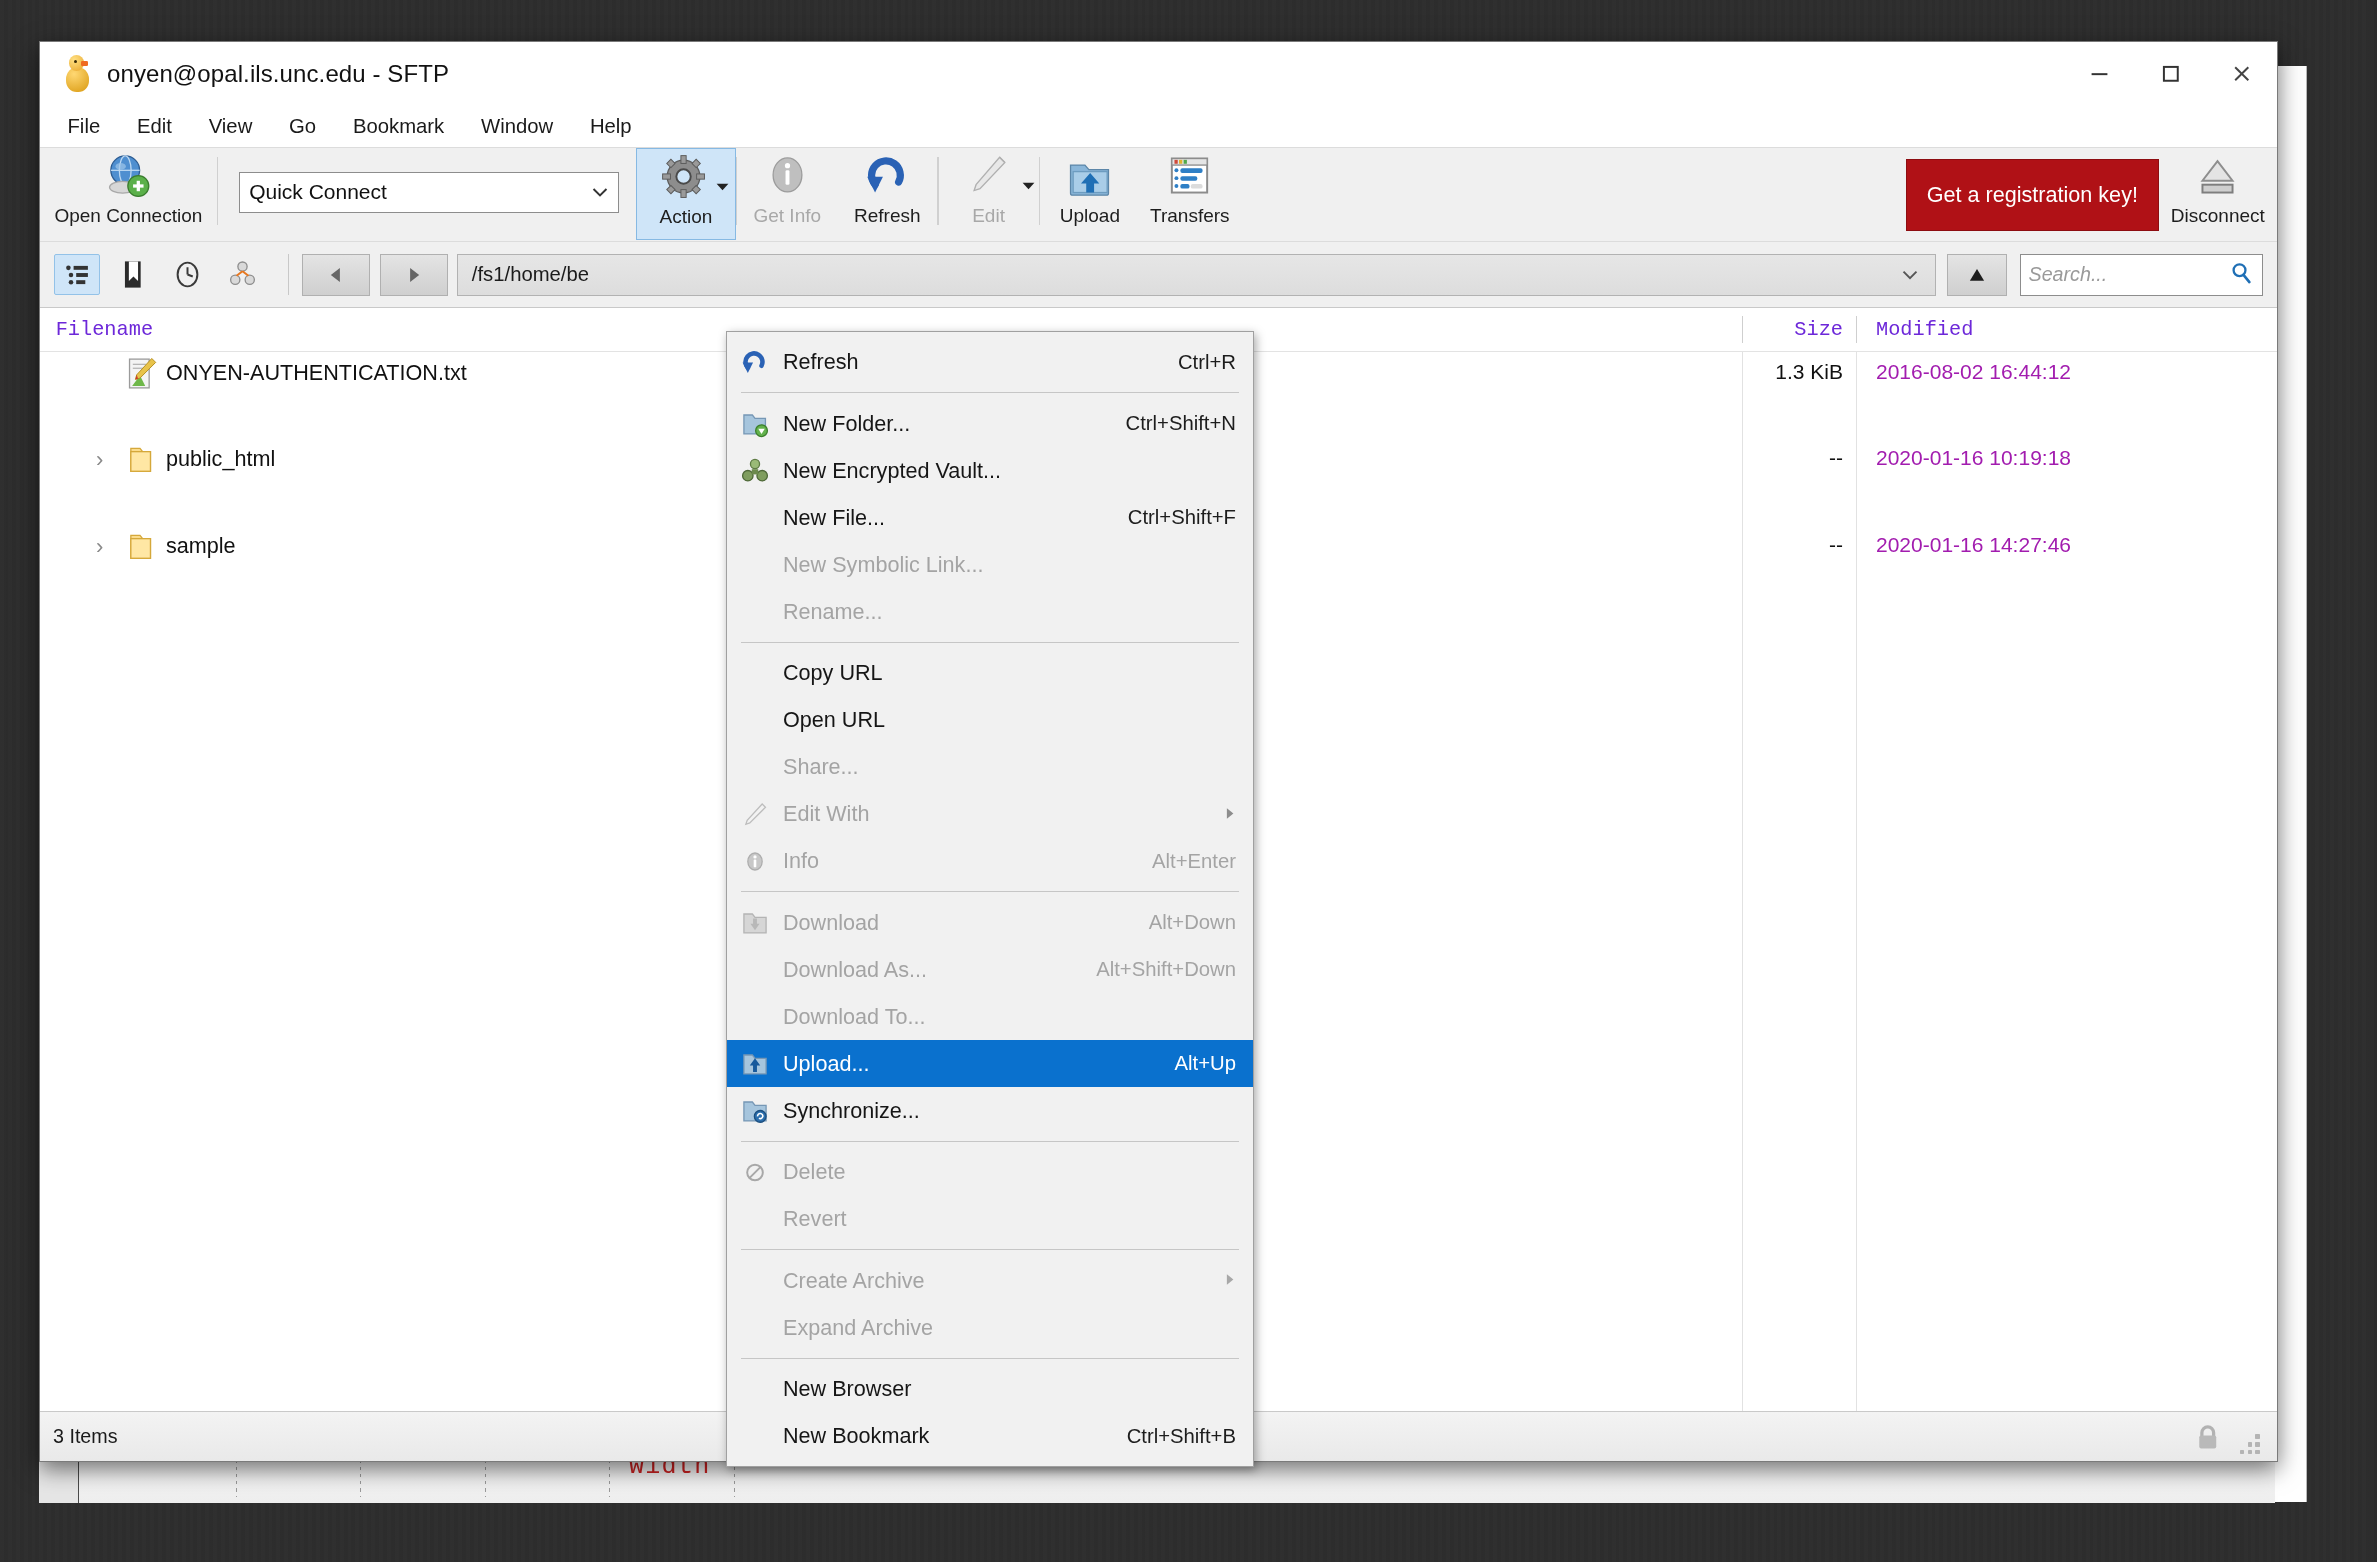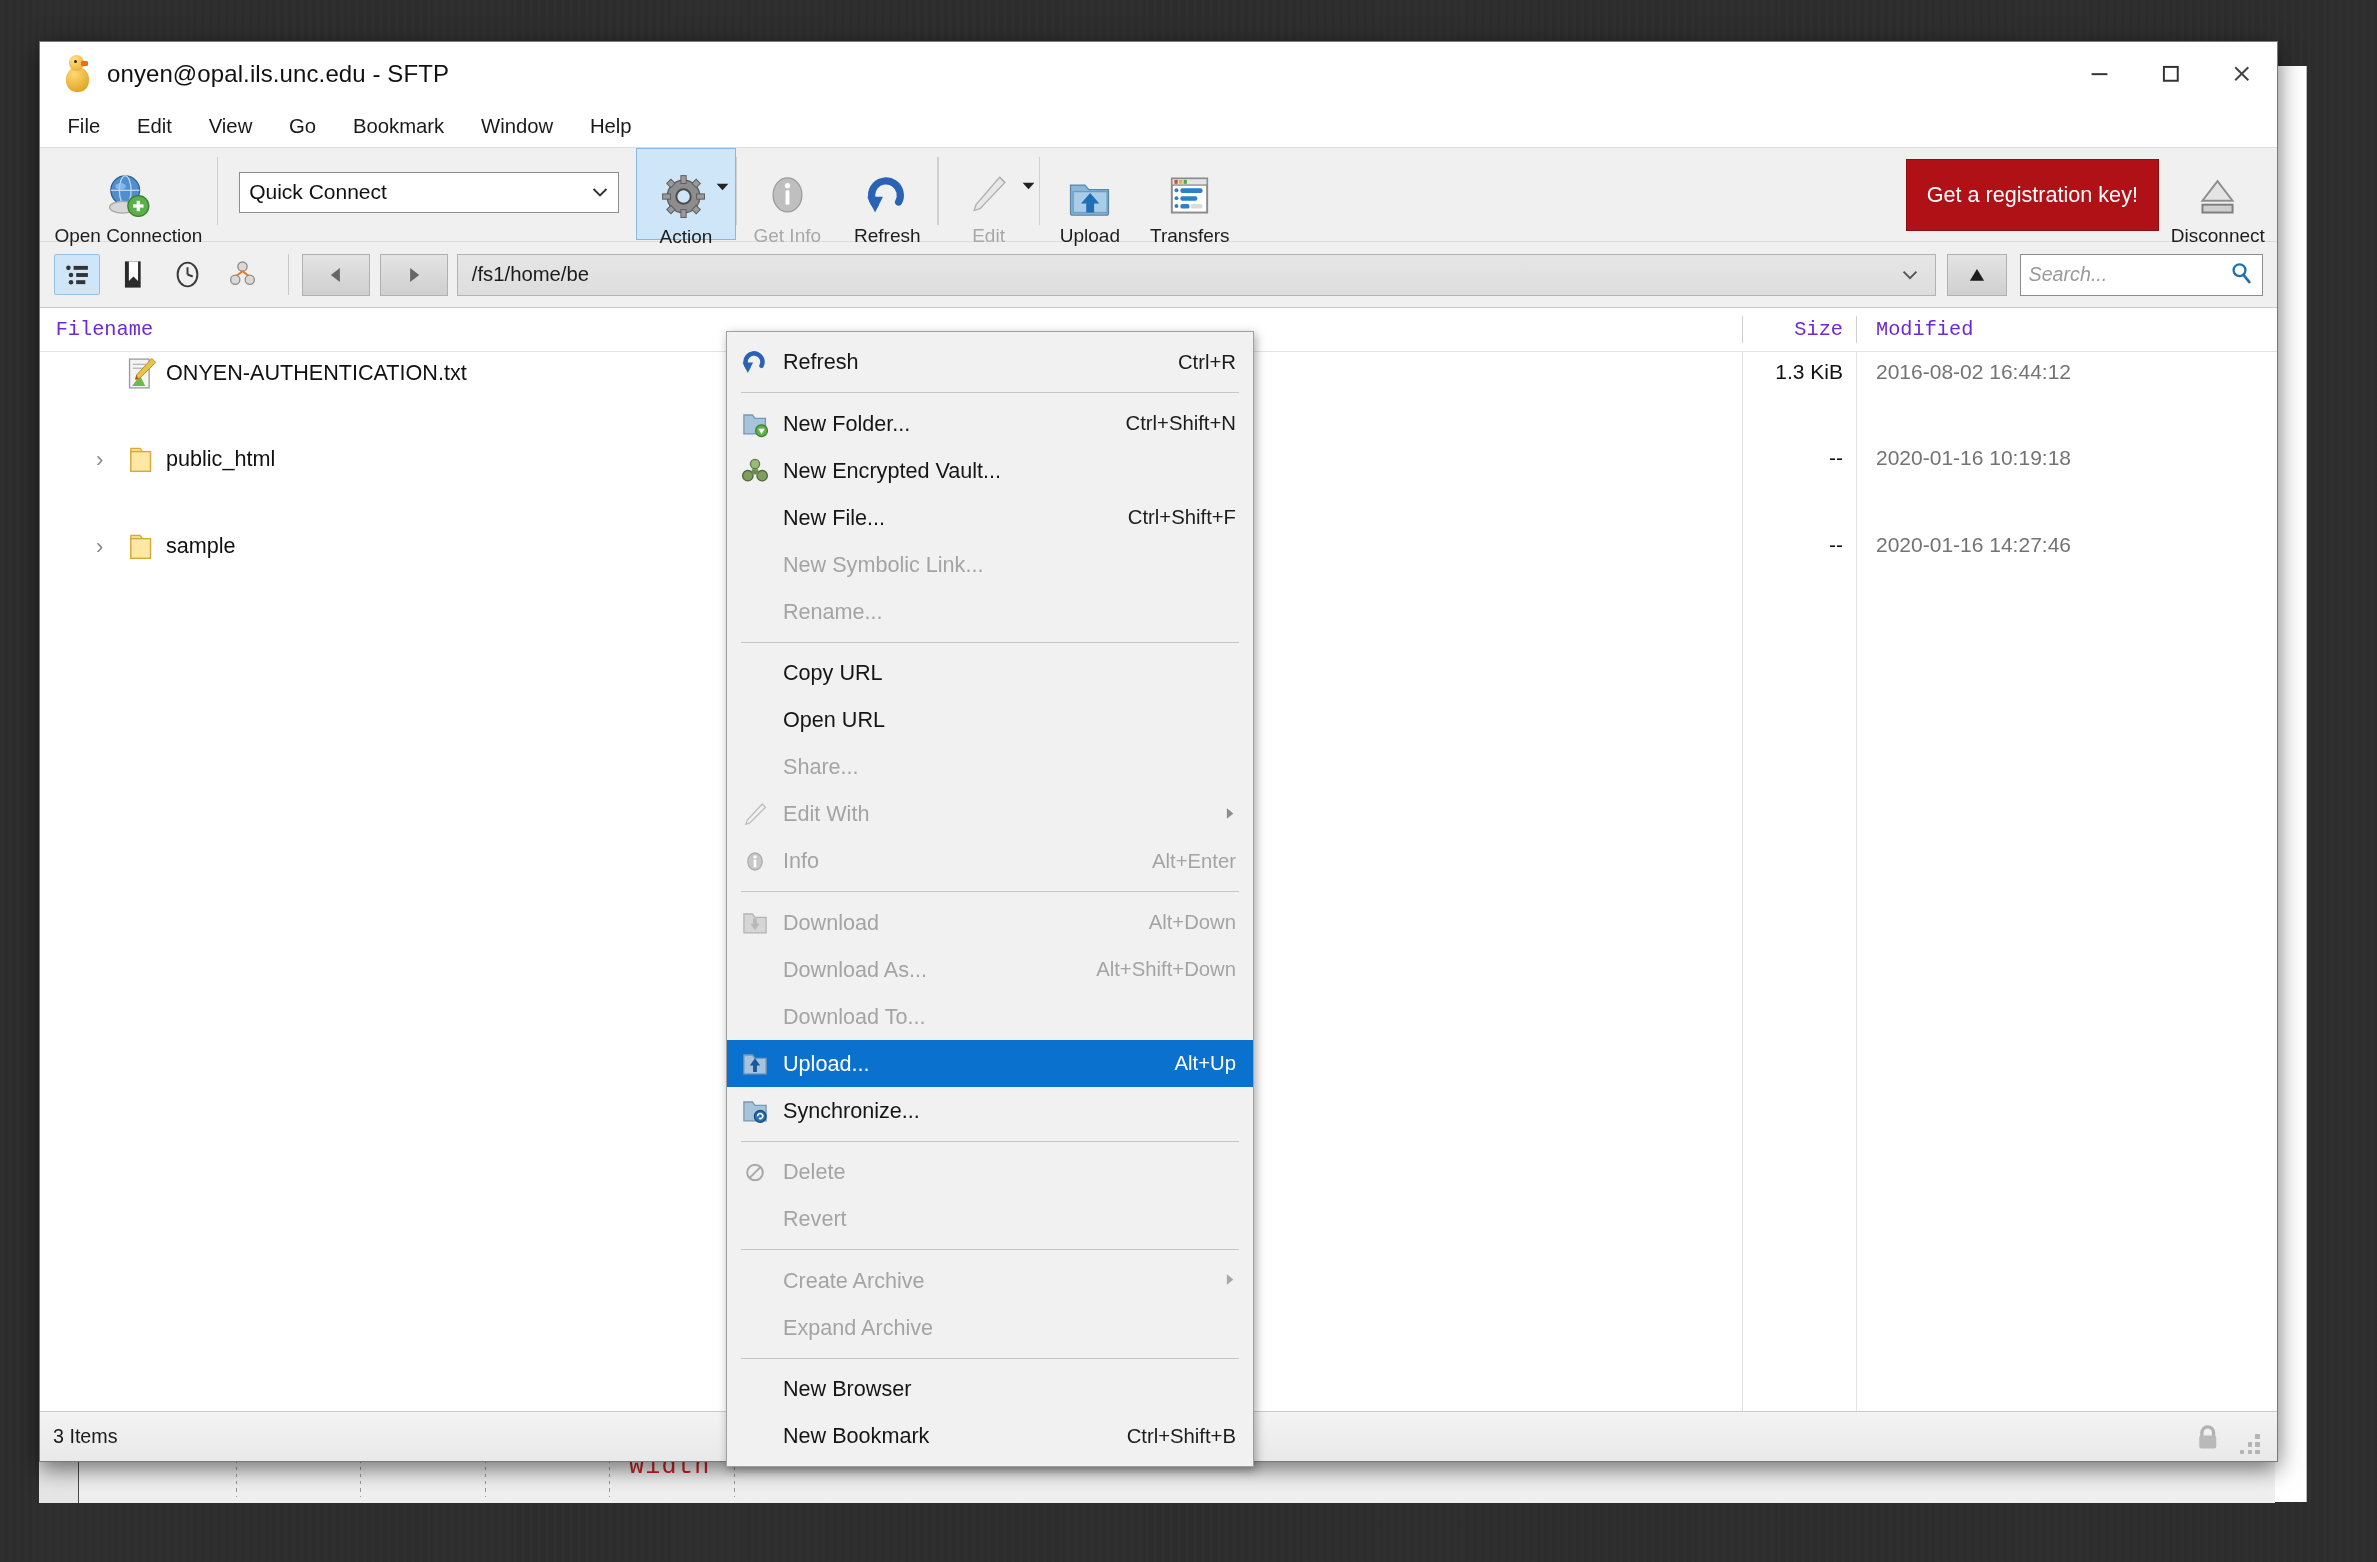--- a/index.html
+++ b/index.html
@@ -67,21 +67,21 @@
   .wbtn{width:71px;height:63px;display:flex;align-items:center;justify-content:center;}
   .wbtn svg{display:block;}
   
   .menubar{height:41px;background:#ffffff;display:flex;align-items:center;padding-left:23.6px;
      flex:0 0 auto;}
   .menubar .mi{font-size:20.3px;color:#1a1a1a;margin-right:29px;padding:2.6px 3.9px;}
   
   .toolbar{height:93px;background:#f0f0f0;border-top:0.7px solid #dcdcdc;
      display:flex;align-items:flex-start;flex:0 0 auto;position:relative;}
   .tbitem{width:100px;height:92px;display:flex;flex-direction:column;align-items:center;
-     justify-content:flex-start;padding-top:25px;box-sizing:border-box;position:relative;}
+     justify-content:flex-start;padding-top:5px;box-sizing:border-box;position:relative;}
   .tbitem .lbl{font-size:19px;color:#1d1d1d;margin-top:2.6px;white-space:nowrap;}
   .tbitem.dim .lbl{color:#a8a8a8;}
   .tbitem.wide{width:auto;padding-left:14.4px;padding-right:14.4px;}
   .tbsep{width:1.3px;height:68px;background:#d0d0d0;margin-top:9.2px;flex:0 0 auto;}
   .tbicon{width:51px;height:49px;position:relative;}
   .quickconnect{margin-left:21px;margin-top:23.6px;width:380px;height:41px;background:#fff;
      border:1.3px solid #8d8d8d;display:flex;align-items:center;box-sizing:border-box;gap:37px;}
   .quickconnect .qtext{font-size:21px;color:#111;padding-left:9.2px;flex:1;}
   .quickconnect .qarrow{width:35px;display:flex;align-items:center;justify-content:center;}
   .tbitem.active{background:#cfe5f8;border:1.3px solid #86b9e3;box-sizing:border-box;}
@@ -113,21 +113,21 @@
   .colhead{height:43px;display:flex;align-items:center;background:#fff;
     border-bottom:0.7px solid #e3e3e3;position:relative;}
   .colhead .ch{font-size:20.3px;color:#6d28d9;position:absolute;font-family:Liberation Mono, monospace;}
   .colhead .vsep{position:absolute;top:7.9px;width:0.7px;height:27.5px;background:#cfcfcf;}
   .rows{position:relative;flex:1;}
   .frow{height:43px;position:relative;}
   .frow .tw{position:absolute;left:56px;top:9.2px;font-size:22px;color:#8a8a8a;}
   .frow .ficon{position:absolute;left:83px;top:5.2px;width:34px;height:33px;}
   .frow .fname{position:absolute;left:126px;top:7.9px;font-size:21.6px;color:#111;white-space:nowrap;}
   .frow .fsize{position:absolute;width:151px;text-align:right;top:7.9px;font-size:21px;color:#111;}
-  .frow .fmod{position:absolute;top:7.9px;font-size:21px;color:#737373;white-space:nowrap;}
+  .frow .fmod{position:absolute;top:7.9px;font-size:21px;color:#a21caf;white-space:nowrap;}
   .vdivider{position:absolute;top:0;bottom:0;width:0.7px;background:#e2e2e2;}
   
   .statusbar{height:50px;background:linear-gradient(#f3f3f3,#e9e9e9);
     border-top:0.7px solid #c9c9c9;display:flex;align-items:center;flex:0 0 auto;
     padding:0 13px;box-sizing:border-box;position:relative;}
   .statusbar .st{font-size:19.7px;color:#1a1a1a;}
   .lockicon{position:absolute;right:56px;top:10.5px;}
   .grip{position:absolute;right:17px;bottom:6.6px;width:26px;height:26px;}
   .grip i{position:absolute;width:4.6px;height:4.6px;background:#b4b4b4;border-radius:0.7px;display:block;}
 

